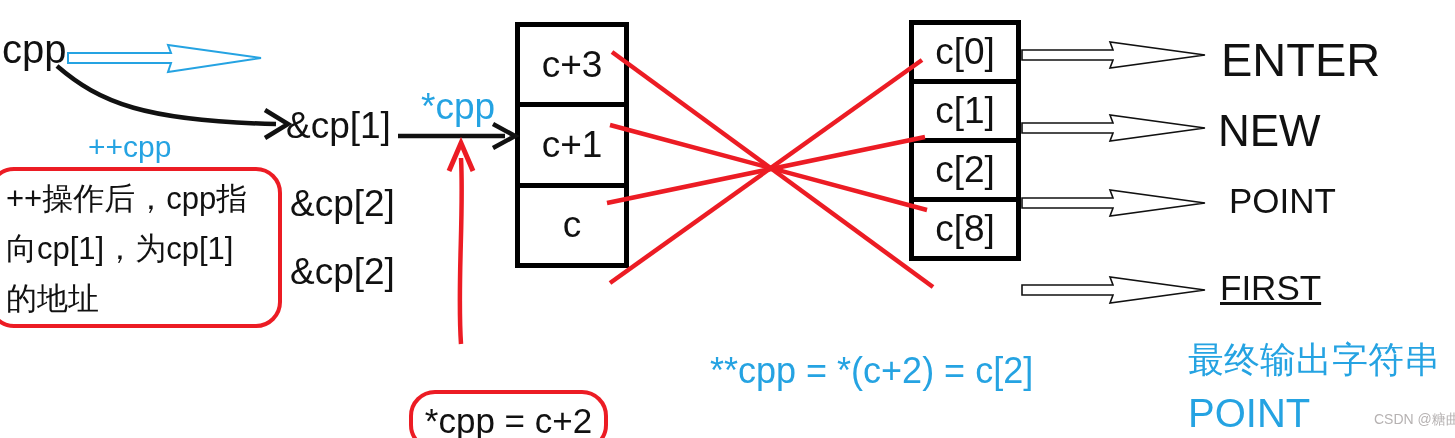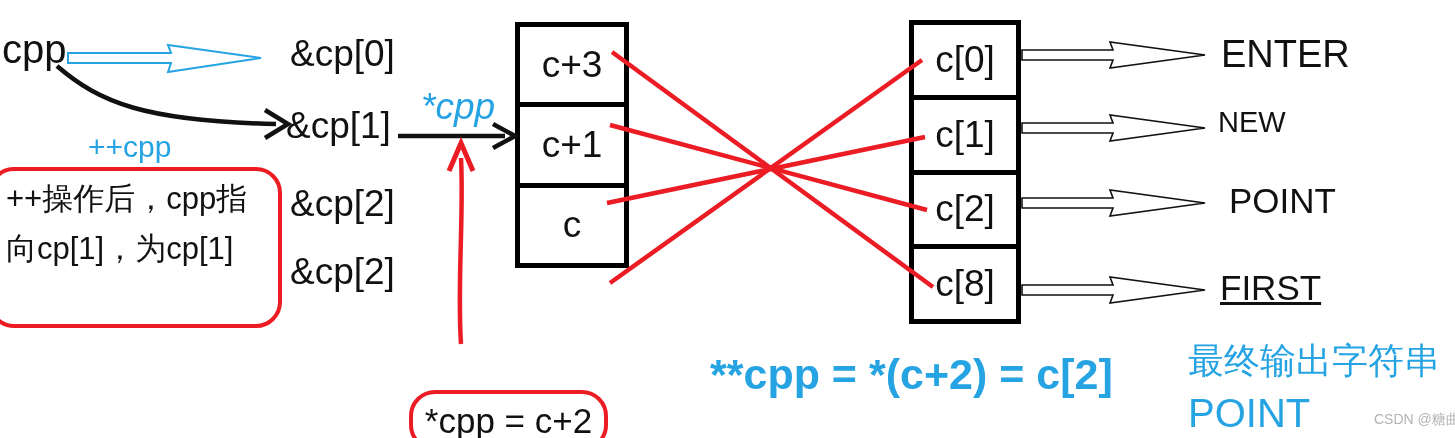--- a/index.html
+++ b/index.html
@@ -30,56 +30,56 @@
   svg.overlay{position:absolute;left:0;top:0;pointer-events:none;z-index:6;}
   .z2{z-index:2;}
 </style>
 </head>
 <body>
 
 <div id="canvas">
 
   <div class="lbl" style="left:2px;top:26px;font-size:40px;">cpp</div>
   <div class="lbl cyan" style="left:88px;top:130px;font-size:30px;">++cpp</div>
-  <div class="lbl cyan" style="left:421px;top:86px;font-size:37px;font-style:italic;">*cpp</div>
+  <div class="lbl cyan" style="left:421px;top:86px;font-size:37px;">*cpp</div>
 
-  <div class="lbl z2" style="left:290px;top:33px;font-size:37px;">&amp;cp[0]</div>
   <div class="lbl z2" style="left:286px;top:105px;font-size:37px;">&amp;cp[1]</div>
   <div class="lbl z2" style="left:290px;top:183px;font-size:37px;">&amp;cp[2]</div>
   <div class="lbl z2" style="left:290px;top:251px;font-size:37px;">&amp;cp[2]</div>
 
   <div class="redbox" id="note-box">
     <div>++操作后，cpp指</div>
     <div>向cp[1]，为cp[1]</div>
+    <div>的地址</div>
   </div>
 
   <div class="memcol" style="left:515px;top:22px;width:114px;height:246px;">
     <div class="memcell">c+3</div>
     <div class="memcell">c+1</div>
     <div class="memcell">c</div>
   </div>
 
-  <div class="memcol" style="left:909px;top:20px;width:112px;height:304px;">
+  <div class="memcol" style="left:909px;top:20px;width:112px;height:241px;">
     <div class="memcell">c[0]</div>
     <div class="memcell">c[1]</div>
     <div class="memcell">c[2]</div>
     <div class="memcell">c[8]</div>
   </div>
 
-  <div class="lbl" style="left:1221px;top:33px;font-size:38px;">ENTER</div>
-  <div class="lbl" style="left:1218px;top:106px;font-size:29px;">NEW</div>
+  <div class="lbl" style="left:1221px;top:33px;font-size:47px;">ENTER</div>
+  <div class="lbl" style="left:1218px;top:106px;font-size:44px;">NEW</div>
   <div class="lbl" style="left:1229px;top:181px;font-size:35px;">POINT</div>
   <div class="lbl" style="left:1220px;top:268px;font-size:35px;text-decoration:underline;">FIRST</div>
 
   <div class="redbox" id="eq-box">
     <span>*cpp = c+2</span>
   </div>
-  <div class="lbl cyan" style="left:710px;top:350px;font-size:43px;font-weight:bold;">**cpp = *(c+2) = c[2]</div>
+  <div class="lbl cyan" style="left:710px;top:350px;font-size:36px;">**cpp = *(c+2) = c[2]</div>
 
-  <div class="lbl cyan" style="left:1188px;top:340px;font-size:36px;">最终输出字符串</div>
+  <div class="lbl cyan" style="left:1188px;top:340px;font-size:36px;font-family:Liberation Serif, serif;">最终输出字符串</div>
   <div class="lbl cyan" style="left:1188px;top:390px;font-size:40px;">POINT</div>
 
   <div class="lbl wm" style="left:1374px;top:411px;font-size:14px;">CSDN @糖曲</div>
 
   <svg class="overlay" width="1455" height="438" viewBox="0 0 1455 438">
 
     <polygon points="68,53 171,53 168,45 261,58 168,72 171,63 68,63" fill="#ffffff" stroke="#25A3E2" stroke-width="2"></polygon>
 
     <path d="M57,66 C100,103 145,121 276,124" fill="none" stroke="#111" stroke-width="4.5"></path>
     <path d="M265,110 L288,124 L265,138" fill="none" stroke="#111" stroke-width="4.5"></path>

